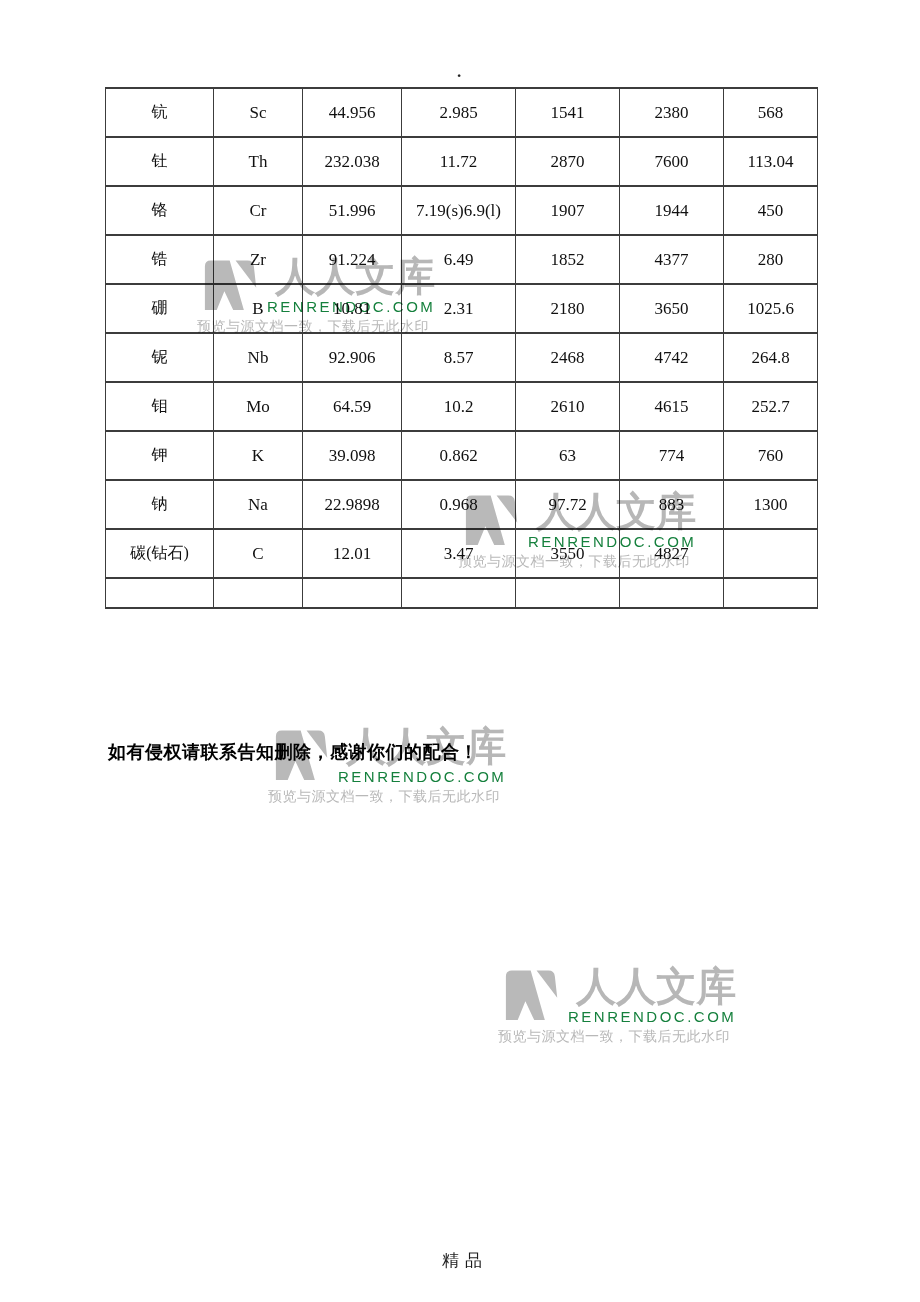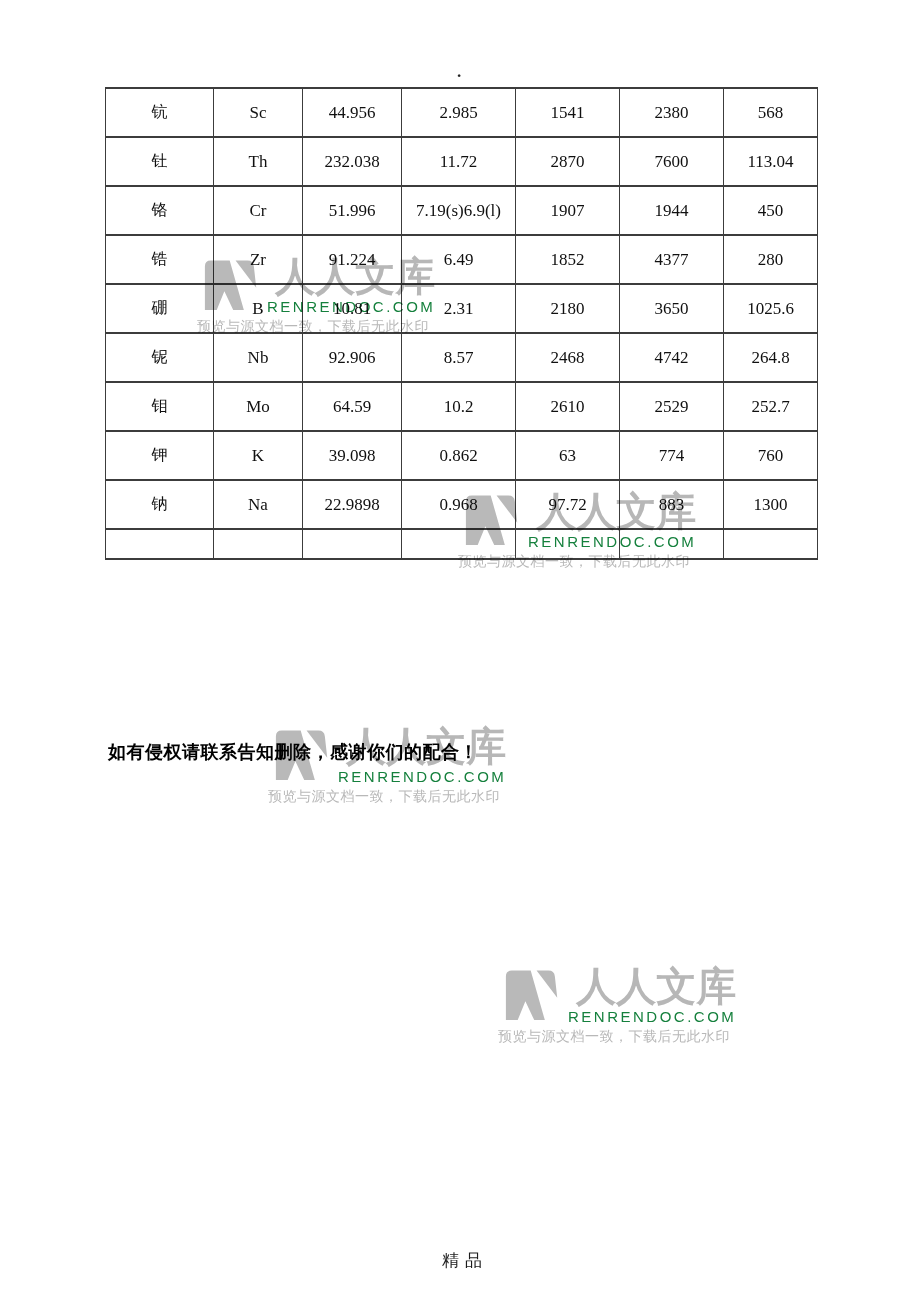--- a/index.html
+++ b/index.html
@@ -130,41 +130,50 @@
           <td>2468</td>
           <td>4742</td>
           <td>264.8</td>
         </tr>
         <tr>
           <td>钼</td>
           <td>Mo</td>
           <td>64.59</td>
           <td>10.2</td>
           <td>2610</td>
-          <td>2529</td>
+          <td>4615</td>
           <td>252.7</td>
         </tr>
         <tr>
           <td>钾</td>
           <td>K</td>
           <td>39.098</td>
           <td>0.862</td>
           <td>63</td>
           <td>774</td>
           <td>760</td>
         </tr>
         <tr>
           <td>钠</td>
           <td>Na</td>
           <td>22.9898</td>
           <td>0.968</td>
           <td>97.72</td>
           <td>883</td>
           <td>1300</td>
         </tr>
+        <tr>
+          <td>碳(钻石)</td>
+          <td>C</td>
+          <td>12.01</td>
+          <td>3.47</td>
+          <td>3550</td>
+          <td>4827</td>
+          <td></td>
+        </tr>
         <tr class="short">
           <td></td>
           <td></td>
           <td></td>
           <td></td>
           <td></td>
           <td></td>
           <td></td>
         </tr>
       </tbody>

